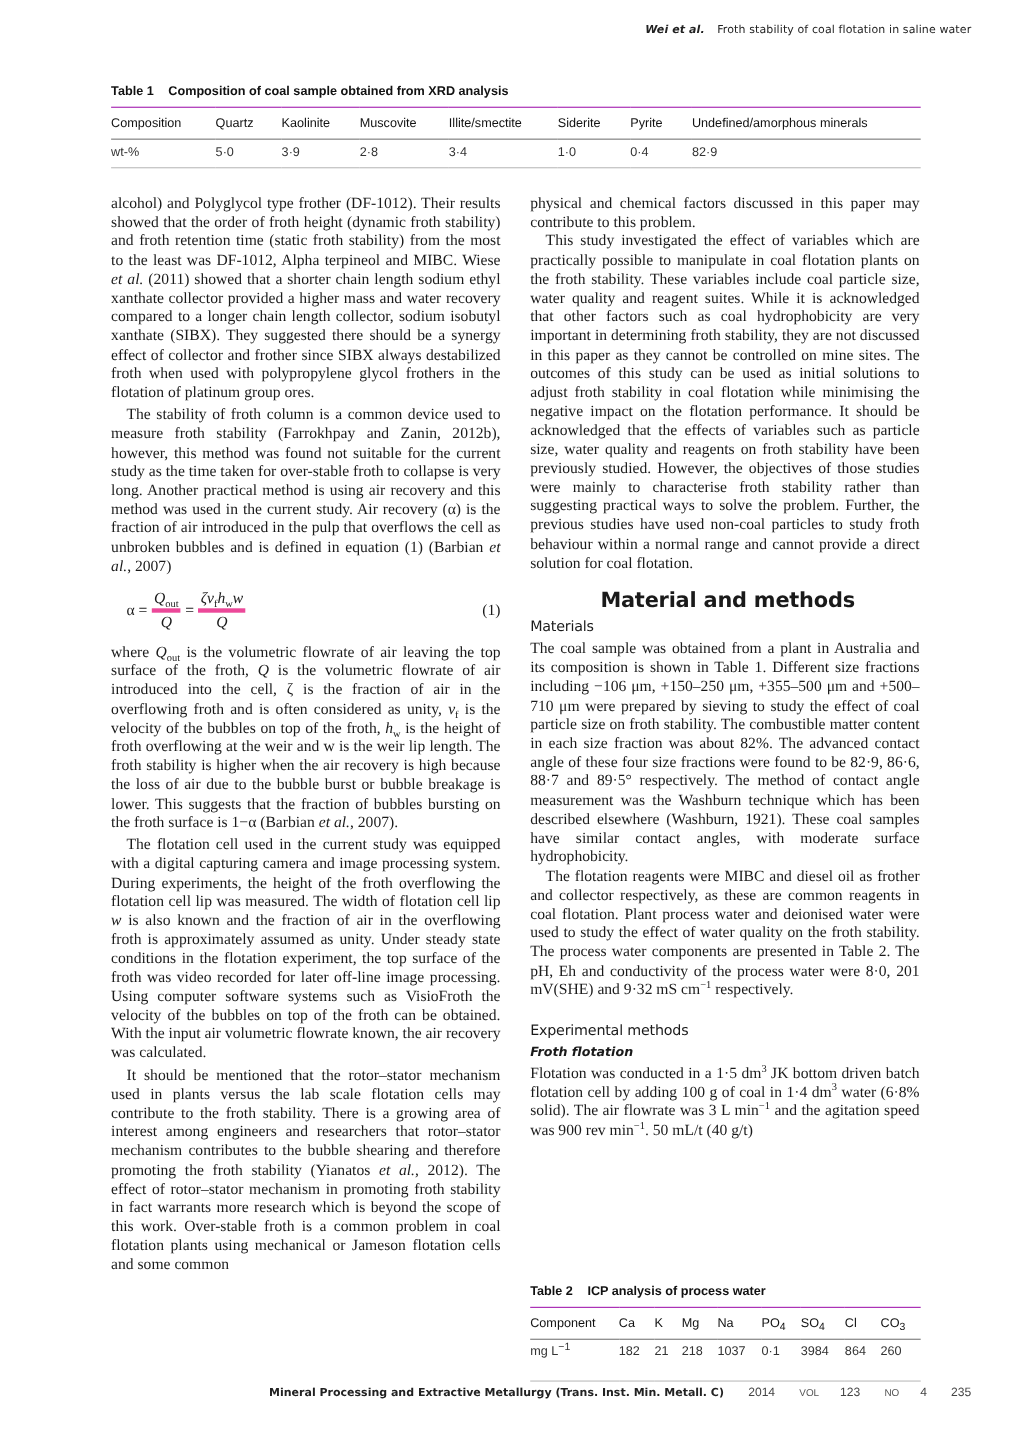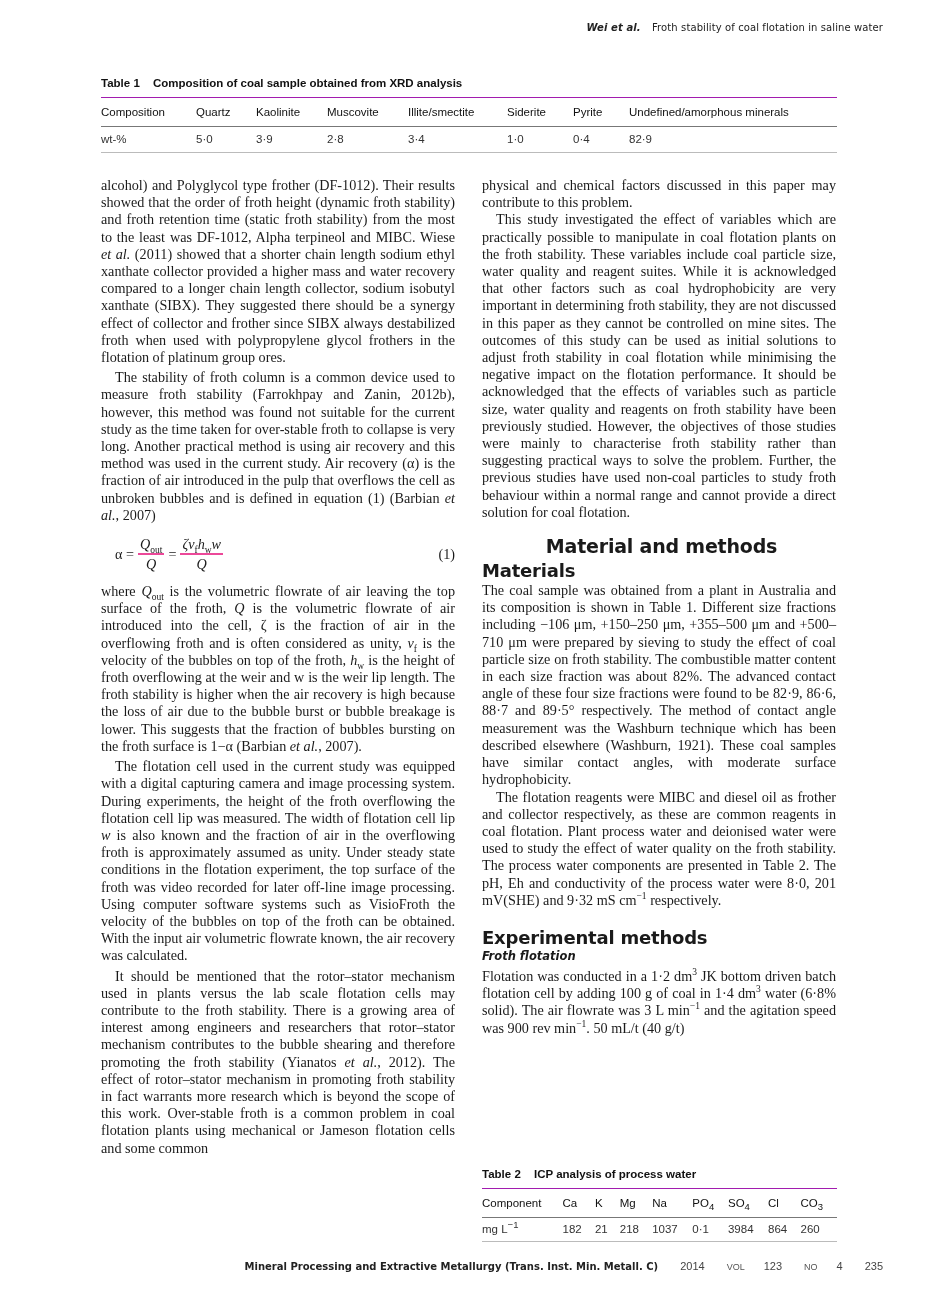--- a/index.html
+++ b/index.html
@@ -16,33 +16,33 @@
 
   .col { position: absolute; font-family: "Liberation Serif", serif; font-size: 14.2px; line-height: 17.2px; text-align: justify; color: #1a1a1a; }
   .col-left { left: 101px; top: 177px; width: 354px; }
   .col-right { left: 482px; top: 177px; width: 354px; }
   .col p { margin: 0; }
   .col p.indent { text-indent: 14px; }
   .col p.gap { margin-top: 3px; }
   .eq { display: flex; align-items: center; justify-content: space-between; margin: 12px 0 10px 0; padding-left: 14px; }
   .eq .formula { display: flex; align-items: center; font-style: normal; }
   .frac { display: inline-flex; flex-direction: column; align-items: center; margin: 0 4px; font-style: italic; }
-  .frac .num { border-bottom: 2px solid #ec4899; padding: 0 2px 1px 2px; line-height: 16px; }
+  .frac .num { border-bottom: 4px solid #ec4899; padding: 0 2px 1px 2px; line-height: 16px; }
   .frac .den { line-height: 17px; padding-top: 1px; }
   sub, sup { font-size: 9.5px; line-height: 0; }
   i { font-style: italic; }
 
   .h1 { font-family: "DejaVu Sans", sans-serif; font-weight: bold; font-size: 19px; line-height: 20px; margin: 15px 0 6px 5px; text-align: center; letter-spacing: -0.2px; }
-  .h2 { font-family: "DejaVu Sans", sans-serif; font-weight: bold; font-size: 18px; line-height: 17px; margin: 0 0 3px 0; text-align: left; letter-spacing: -0.2px; }
+  .h2 { font-family: "DejaVu Sans", sans-serif; font-weight: normal; font-size: 13px; line-height: 17px; margin: 0 0 3px 0; text-align: left; letter-spacing: -0.2px; }
   .h2.spaced { margin-top: 20px; }
   .h3 { font-family: "DejaVu Sans", sans-serif; font-style: italic; font-weight: bold; font-size: 11.5px; line-height: 15px; margin: 1px 0 4px 0; text-align: left; }
 
   .table2 { position: absolute; left: 482px; top: 1168px; width: 355px; font-family: "Liberation Sans", sans-serif; }
   .table2 table.data th, .table2 table.data td { padding-right: 8px; }
-  .table2 table.data td { padding-top: 5px; padding-bottom: 6px; }
+  .table2 table.data td { padding-top: 5px; padding-bottom: 20px; }
 
   .footer { position: absolute; top: 1260px; right: 42px; font-family: "DejaVu Sans", sans-serif; font-size: 10px; color: #222; display: flex; align-items: baseline; }
   .footer .journal { font-weight: bold; margin-right: 22px; }
   .footer .year, .footer .page { font-family: "Liberation Sans", sans-serif; font-size: 11px; color: #444; }
   .footer .year { margin-right: 22px; }
   .footer .small { font-family: "Liberation Sans", sans-serif; font-size: 9px; color: #555; margin-right: 3px; }
   .footer .val { font-family: "Liberation Sans", sans-serif; font-size: 11px; color: #444; margin-right: 22px; margin-left: 16px; }
 </style>
 </head>
 <body>
@@ -115,21 +115,21 @@
   <p>physical and chemical factors discussed in this paper may contribute to this problem.</p>
   <p class="indent">This study investigated the effect of variables which are practically possible to manipulate in coal flotation plants on the froth stability. These variables include coal particle size, water quality and reagent suites. While it is acknowledged that other factors such as coal hydrophobicity are very important in determining froth stability, they are not discussed in this paper as they cannot be controlled on mine sites. The outcomes of this study can be used as initial solutions to adjust froth stability in coal flotation while minimising the negative impact on the flotation performance. It should be acknowledged that the effects of variables such as particle size, water quality and reagents on froth stability have been previously studied. However, the objectives of those studies were mainly to characterise froth stability rather than suggesting practical ways to solve the problem. Further, the previous studies have used non-coal particles to study froth behaviour within a normal range and cannot provide a direct solution for coal flotation.</p>
 
   <div class="h1">Material and methods</div>
   <div class="h2">Materials</div>
   <p>The coal sample was obtained from a plant in Australia and its composition is shown in Table 1. Different size fractions including −106 μm, +150–250 μm, +355–500 μm and +500–710 μm were prepared by sieving to study the effect of coal particle size on froth stability. The combustible matter content in each size fraction was about 82%. The advanced contact angle of these four size fractions were found to be 82·9, 86·6, 88·7 and 89·5° respectively. The method of contact angle measurement was the Washburn technique which has been described elsewhere (Washburn, 1921). These coal samples have similar contact angles, with moderate surface hydrophobicity.</p>
   <p class="indent"><span>The flotation reagents were MIBC and diesel oil as frother and collector respectively, as these are common reagents in coal flotation. Plant process water and deionised water were used to study the effect of water quality on the froth stability. The process water components are presented in Table 2. The pH, Eh and conductivity of the process water were 8·0, 201 mV(SHE) and 9·32 mS cm</span><sup>−1</sup><span> respectively.</span></p>
 
   <div class="h2 spaced">Experimental methods</div>
   <div class="h3">Froth flotation</div>
-  <p><span>Flotation was conducted in a 1·2 dm</span><sup>3</sup><span> JK bottom driven batch flotation cell by adding 100 g of coal in 1·4 dm</span><sup>3</sup><span> water (6·8% solid). The air flowrate was 3 L min</span><sup>−1</sup><span> and the agitation speed was 900 rev min</span><sup>−1</sup><span>. 50 mL/t (40 g/t)</span></p>
+  <p><span>Flotation was conducted in a 1·5 dm</span><sup>3</sup><span> JK bottom driven batch flotation cell by adding 100 g of coal in 1·4 dm</span><sup>3</sup><span> water (6·8% solid). The air flowrate was 3 L min</span><sup>−1</sup><span> and the agitation speed was 900 rev min</span><sup>−1</sup><span>. 50 mL/t (40 g/t)</span></p>
 </div>
 
 <div class="table2">
   <div class="tcaption">
     <span class="tnum">Table 2</span>
     <span>ICP analysis of process water</span>
   </div>
   <table class="data">
     <thead>
       <tr>

